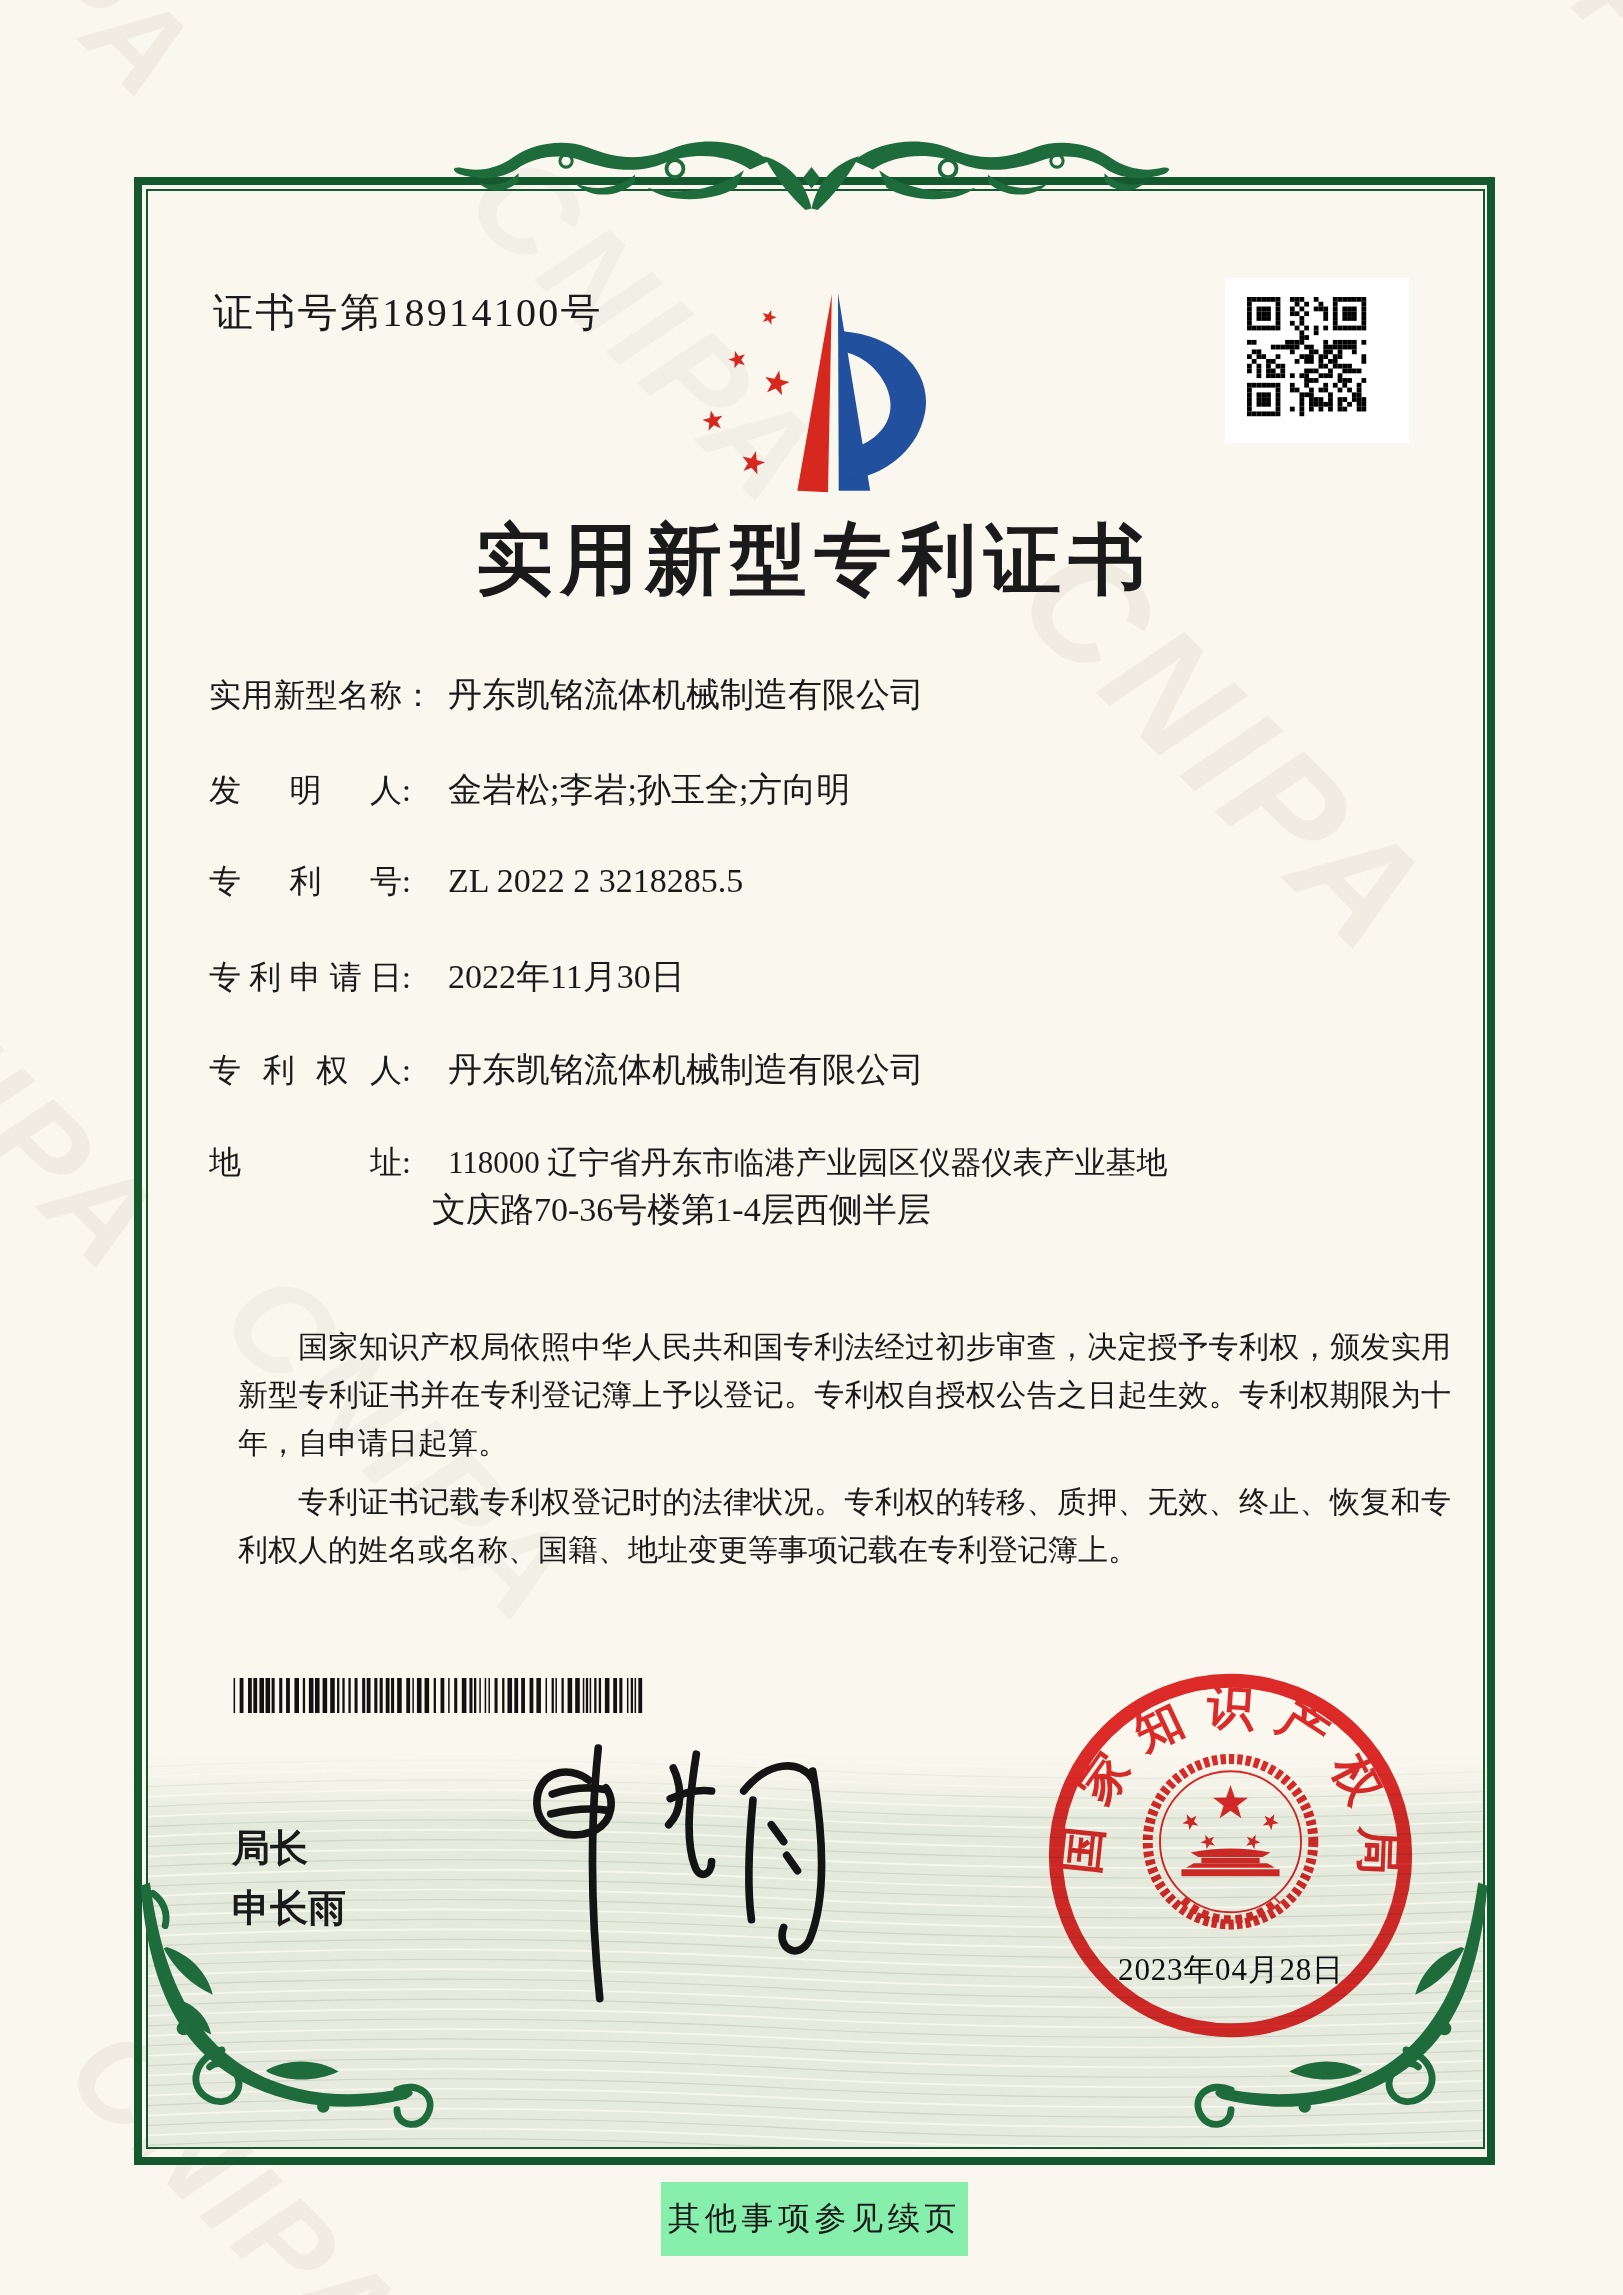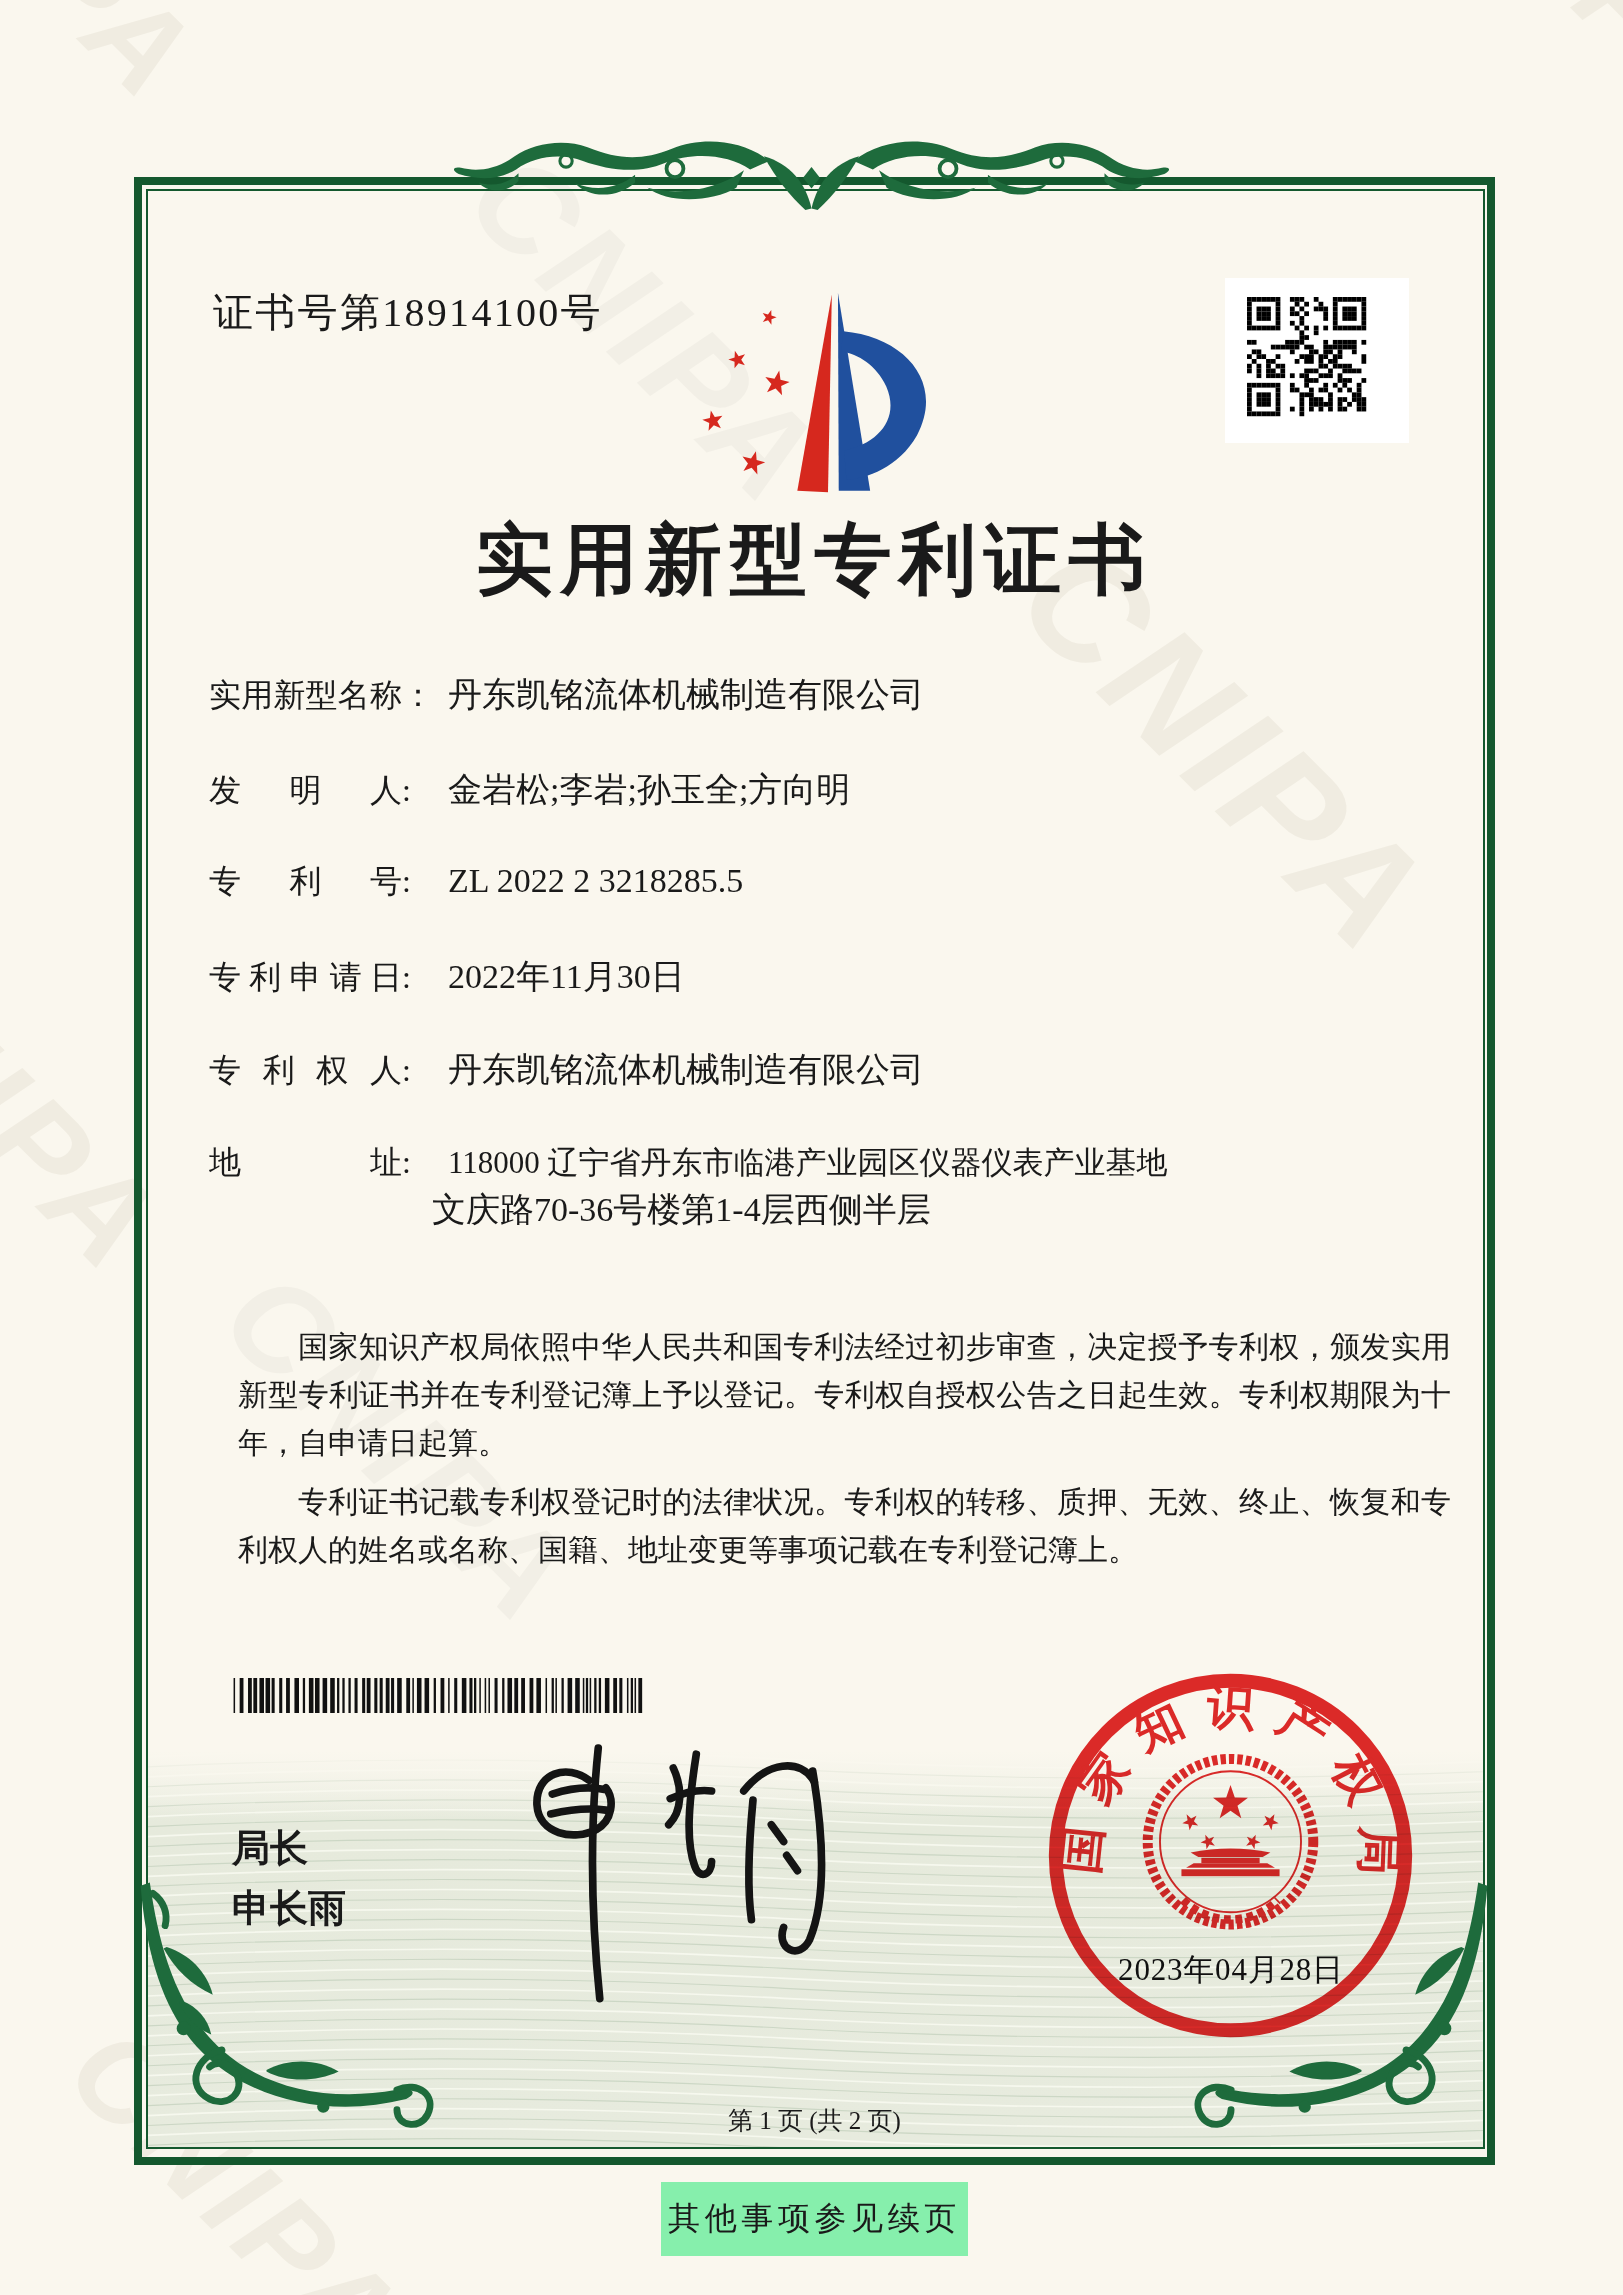--- a/index.html
+++ b/index.html
@@ -623,19 +623,18 @@
         <path d="M-52,14 Q0,4 52,14 L42,20 L-42,20 Z"></path>
         <rect x="-38" y="21" width="76" height="7"></rect>
         <path d="M-58,34 L58,34 L48,28 L-48,28 Z"></path>
         <rect x="-64" y="36" width="128" height="9"></rect>
       </g>
       <path d="M-62,76 A 88,88 0 0 0 62,76" stroke="#DF1F1F" stroke-width="11" fill="none" stroke-dasharray="9 6"></path>
     </g>
   </svg>
   <div class="seal-date">2023年04月28日</div>
 
-  <div class="page-num">第 1 页 (共 2 页)</div>
   <div class="bottom-note">
     <span>其他事项参见续页</span>
   </div>
 
 </div>
 
 
 </body></html>

